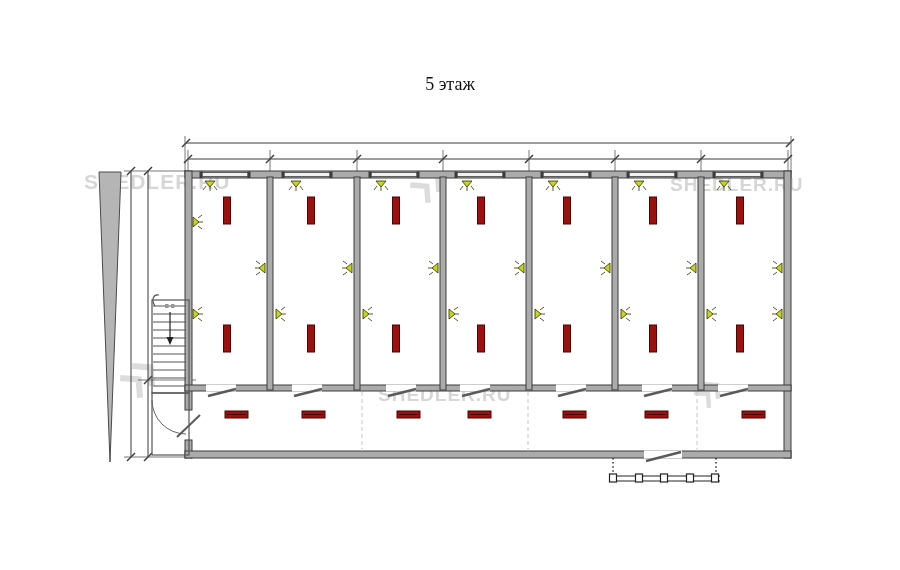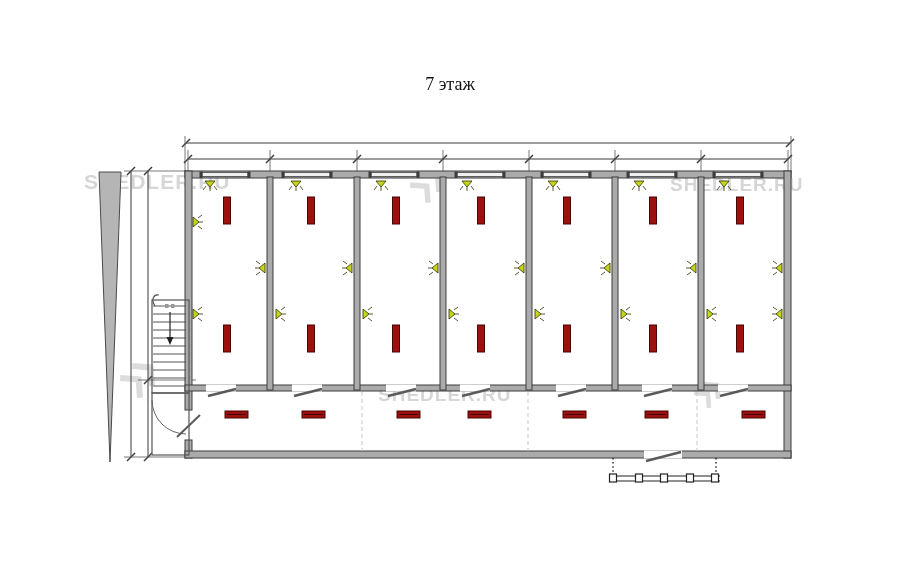--- a/index.html
+++ b/index.html
@@ -10,21 +10,21 @@
   #wm-layer{position:absolute;left:0;top:0;width:900px;height:570px;z-index:1;}
   .wm-text{position:absolute;color:#d6d6d6;font-weight:bold;letter-spacing:1px;
            white-space:nowrap;font-family:"Liberation Sans",sans-serif;}
   .wm-logo{position:absolute;transform:rotate(45deg);opacity:.85;}
   #plan{position:absolute;left:0;top:0;z-index:2;}
 </style>
 </head>
 <body>
 
 <div id="canvas">
-  <div class="title">7 этаж</div>
+  <div class="title">5 этаж</div>
   <div id="wm-layer">
       <span class="wm-text" style="left: 84px; top: 170px; font-size: 21px;">SHEDLER.RU</span>
       <span class="wm-text" style="left: 670px; top: 174px; font-size: 19px;">SHEDLER.RU</span>
       <span class="wm-text" style="left: 378px; top: 384px; font-size: 19px;">SHEDLER.RU</span>
       <div class="wm-logo" style="left: 410px; top: 167px; width: 36px; height: 36px;"><svg viewBox="0 0 40 40" width="100%" height="100%">
           <path d="M6 17 L20 5 L34 17" fill="none" stroke="#d6d6d6" stroke-width="6"></path>
           <path d="M6 34 L20 22 L34 34" fill="none" stroke="#d6d6d6" stroke-width="6"></path>
         </svg></div>
       <div class="wm-logo" style="left: 120px; top: 358px; width: 40px; height: 40px;"><svg viewBox="0 0 40 40" width="100%" height="100%">
           <path d="M6 17 L20 5 L34 17" fill="none" stroke="#d6d6d6" stroke-width="6"></path>

